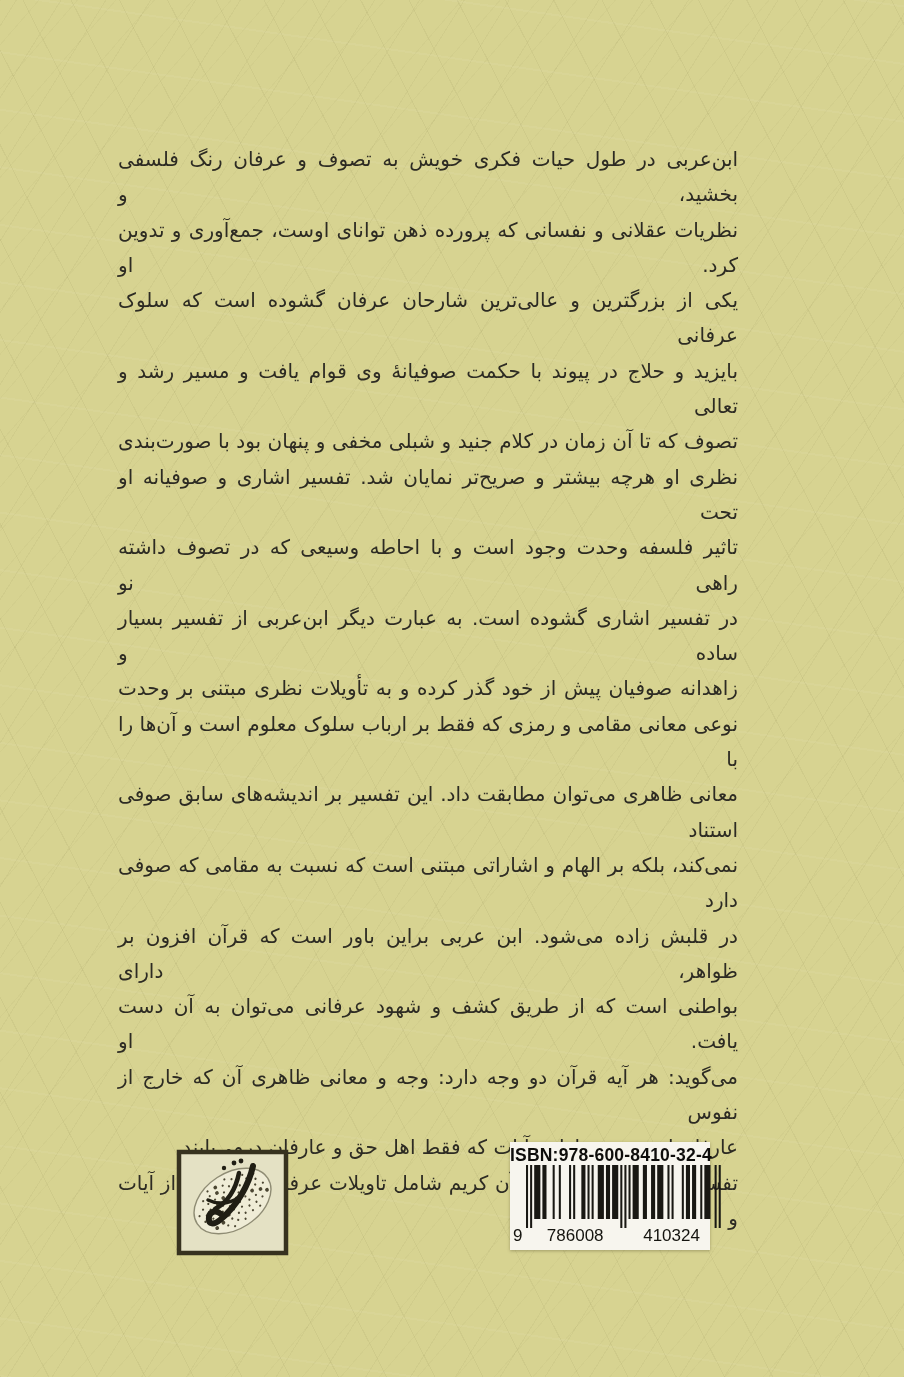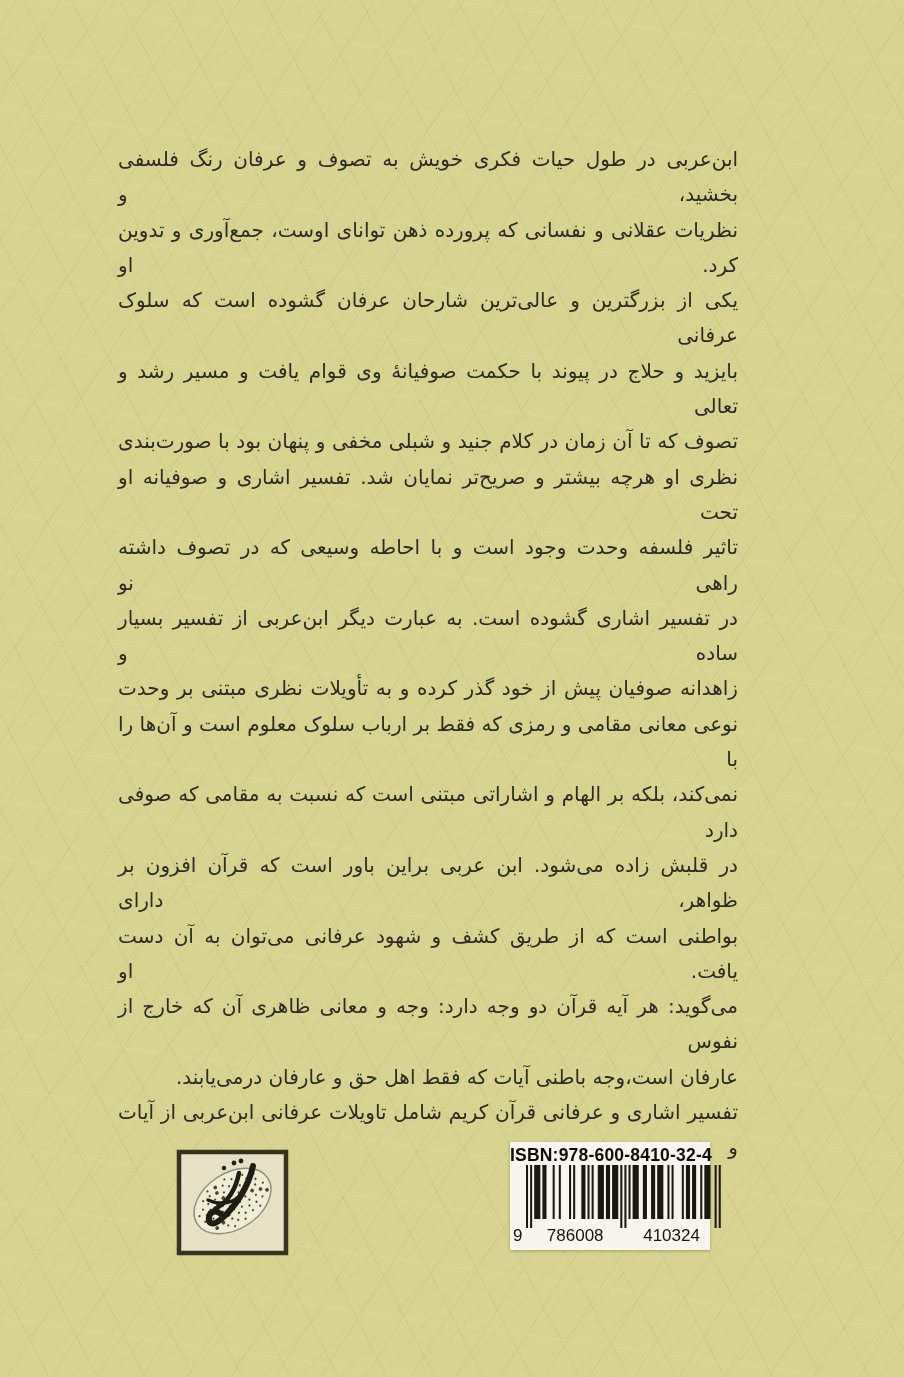--- a/index.html
+++ b/index.html
@@ -39,20 +39,21 @@
       <div class="line">ابن‌عربی در طول حیات فکری خویش به تصوف و عرفان رنگ فلسفی بخشید، و</div>
       <div class="line">نظریات عقلانی و نفسانی که پرورده ذهن توانای اوست، جمع‌آوری و تدوین کرد. او</div>
       <div class="line">یکی از بزرگترین و عالی‌ترین شارحان عرفان گشوده است که سلوک عرفانی</div>
       <div class="line">بایزید و حلاج در پیوند با حکمت صوفیانهٔ وی قوام یافت و مسیر رشد و تعالی</div>
       <div class="line">تصوف که تا آن زمان در کلام جنید و شبلی مخفی و پنهان بود با صورت‌بندی</div>
       <div class="line">نظری او هرچه بیشتر و صریح‌تر نمایان شد. تفسیر اشاری و صوفیانه او تحت</div>
       <div class="line">تاثیر فلسفه وحدت وجود است و با احاطه وسیعی که در تصوف داشته راهی نو</div>
       <div class="line">در تفسیر اشاری گشوده است. به عبارت دیگر ابن‌عربی از تفسیر بسیار ساده و</div>
       <div class="line">زاهدانه صوفیان پیش از خود گذر کرده و به تأویلات نظری مبتنی بر وحدت</div>
       <div class="line">نوعی معانی مقامی و رمزی که فقط بر ارباب سلوک معلوم است و آن‌ها را با</div>
+      <div class="line">معانی ظاهری می‌توان مطابقت داد. این تفسیر بر اندیشه‌های سابق صوفی استناد</div>
       <div class="line">نمی‌کند، بلکه بر الهام و اشاراتی مبتنی است که نسبت به مقامی که صوفی دارد</div>
       <div class="line">در قلبش زاده می‌شود. ابن عربی براین باور است که قرآن افزون بر ظواهر، دارای</div>
       <div class="line">بواطنی است که از طریق کشف و شهود عرفانی می‌توان به آن دست یافت. او</div>
       <div class="line">می‌گوید: هر آیه قرآن دو وجه دارد: وجه و معانی ظاهری آن که خارج از نفوس</div>
       <div class="line para-end">عارفان است،وجه باطنی آیات که فقط اهل حق و عارفان درمی‌یابند.</div>
       <div class="line">تفسیر اشاری و عرفانی قرآن کریم  شامل تاویلات عرفانی ابن‌عربی از آیات و</div>
     </div>
 
   <div class="logo">
     <svg width="115" height="109" viewBox="0 0 115 109">

